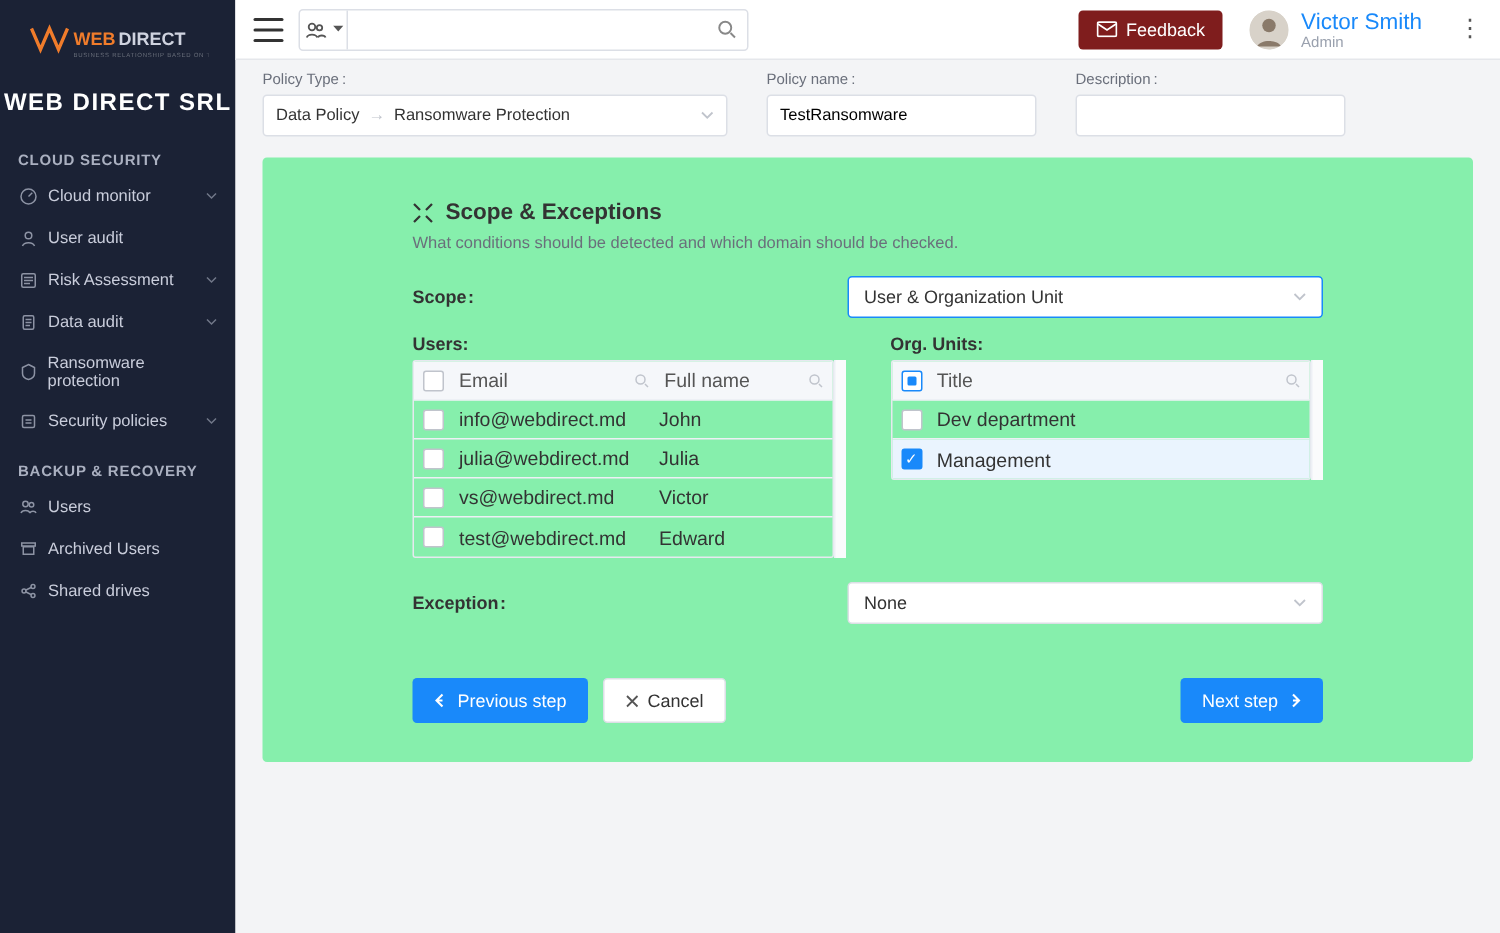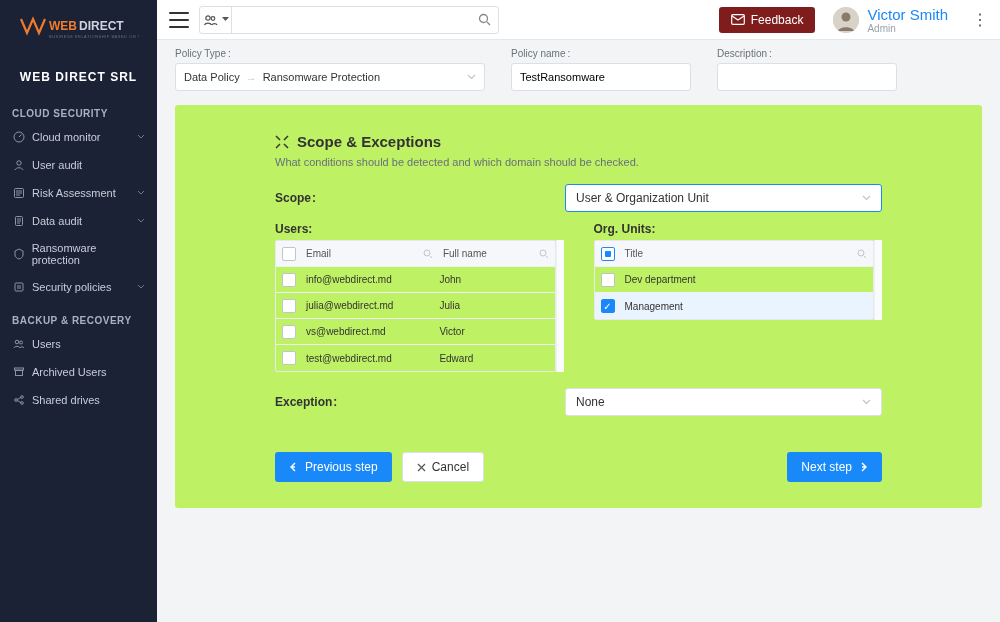--- a/index.html
+++ b/index.html
@@ -1,21 +1,21 @@
 <!DOCTYPE html>
 <html><head>
 <meta charset="utf-8">
 <style>
 * { box-sizing: border-box; margin: 0; padding: 0; }
 body { font-family: -apple-system, BlinkMacSystemFont, "Segoe UI", Arial, sans-serif; font-size: 12px; color: #333; background: #f5f5f5; width: 1000px; height: 622px; overflow: hidden; }
 .app { display: flex; width: 1000px; height: 622px; }
 .sidebar { width: 157px; flex-shrink: 0; background: #1b2235; color: #fff; display: flex; flex-direction: column; padding-top: 10px; }
 .logo-area { text-align: center; padding: 5px 10px 16px; }
 .logo { display: inline-block; }
-.company { font-weight: 700; letter-spacing: 1px; font-size: 12px; text-align: center; margin-top: 10px; margin-bottom: 24px; }
+.company { font-weight: 700; letter-spacing: 1px; font-size: 16px; text-align: center; margin-top: 0; margin-bottom: 24px; }
 .section-head { font-size: 10px; font-weight: 700; letter-spacing: .5px; color: #aab0c0; padding: 0 12px 4px; }
 .nav-item { display: flex; align-items: center; padding: 7px 12px; cursor: pointer; color: #c9cddb; font-size: 11px; position: relative; }
 .nav-item .nav-icon { width: 14px; height: 14px; margin-right: 6px; display: inline-flex; align-items: center; justify-content: center; opacity: .8; }
 .nav-item .chev { margin-left: auto; opacity: .6; }
 .main { flex: 1; display: flex; flex-direction: column; min-width: 0; background: #f3f4f6; }
 .topbar { height: 40px; background: #fff; display: flex; align-items: center; gap: 10px; padding: 0 12px; border-bottom: 1px solid #e5e7eb; }
 .hamburger { width: 20px; height: 16px; display: flex; flex-direction: column; justify-content: space-between; cursor: pointer; }
 .hamburger span { height: 2px; background: #333; border-radius: 1px; }
 .search-wrap { display: flex; align-items: center; background: #fff; border: 1px solid #dcdfe6; border-radius: 3px; height: 28px; width: 300px; }
 .search-prefix { width: 32px; display: flex; align-items: center; justify-content: center; border-right: 1px solid #dcdfe6; height: 100%; }
@@ -31,35 +31,35 @@
 .policy-bar { padding: 8px 18px 8px; display: flex; gap: 26px; }
 .policy-group { display: flex; flex-direction: column; gap: 4px; }
 .policy-label { font-size: 10px; color: #6a6f7b; }
 .policy-label::after { content: ":"; margin-left: 2px; }
 .policy-type { width: 310px; }
 .policy-name { width: 180px; }
 .policy-desc { width: 180px; }
 .policy-field { border: 1px solid #dcdfe6; border-radius: 3px; background: #fff; height: 28px; display: flex; align-items: center; padding: 0 8px; font-size: 11px; color: #333; }
 .policy-field input { border: 0; outline: 0; width: 100%; font-size: 11px; }
 .breadcrumb-sep { margin: 0 6px; color: #c0c4cc; }
-.panel { margin: 6px 18px 14px; background: #bef264; border-radius: 3px; padding: 28px 100px 26px 100px; }
+.panel { margin: 6px 18px 14px; background: #86efac; border-radius: 3px; padding: 28px 100px 26px 100px; }
 .panel-title { display: flex; align-items: center; gap: 8px; font-size: 15px; font-weight: 700; color: #333; }
 .panel-desc { margin-top: 6px; color: #6a6f7b; font-size: 11px; }
 .row { display: flex; align-items: center; margin-top: 16px; }
 .row .label { width: 290px; font-size: 12px; font-weight: 700; color: #333; }
 .row .label::after { content: ":"; margin-left: 1px; }
 .select { flex: 1; border: 1px solid #1989fa; border-radius: 3px; height: 28px; display: flex; align-items: center; padding: 0 10px; font-size: 12px; color: #333; background: #fff; cursor: pointer; position: relative; }
 .select.plain { border-color: #dcdfe6; }
 .select .chev { margin-left: auto; color: #c0c4cc; }
 .tables { display: flex; gap: 30px; margin-top: 10px; }
 .tcol { flex: 1; }
 .tcol-title { font-weight: 700; font-size: 12px; margin-bottom: 4px; }
 .tcol-title::after { content: ":"; }
 .tbl { border: 1px solid #e6e9ef; border-radius: 2px; }
-.hdr, .trow { display: flex; align-items: center; height: 26px; border-bottom: 1px solid #edf0f5; padding: 0 6px; font-size: 10px; }
+.hdr, .trow { display: flex; align-items: center; height: 26px; border-bottom: 1px solid #edf0f5; padding: 0 6px; font-size: 13px; }
 .hdr { background: #f5f7fa; color: #555; }
 .trow:last-child { border-bottom: 0; }
 .ck { width: 14px; height: 14px; border: 1px solid #c0c4cc; border-radius: 2px; margin-right: 10px; display: inline-flex; align-items: center; justify-content: center; background: #fff; cursor: pointer; }
 .ck.semi { border-color: #1989fa; }
 .ck.semi::after { content: ""; width: 6px; height: 6px; background: #1989fa; border-radius: 1px; }
 .ck.checked { background: #1989fa; border-color: #1989fa; color: #fff; font-size: 10px; }
 .ck.checked::after { content: "✓"; }
 .col-email { flex: 1.1; }
 .col-name { flex: .9; }
 .col-title { flex: 1; }

